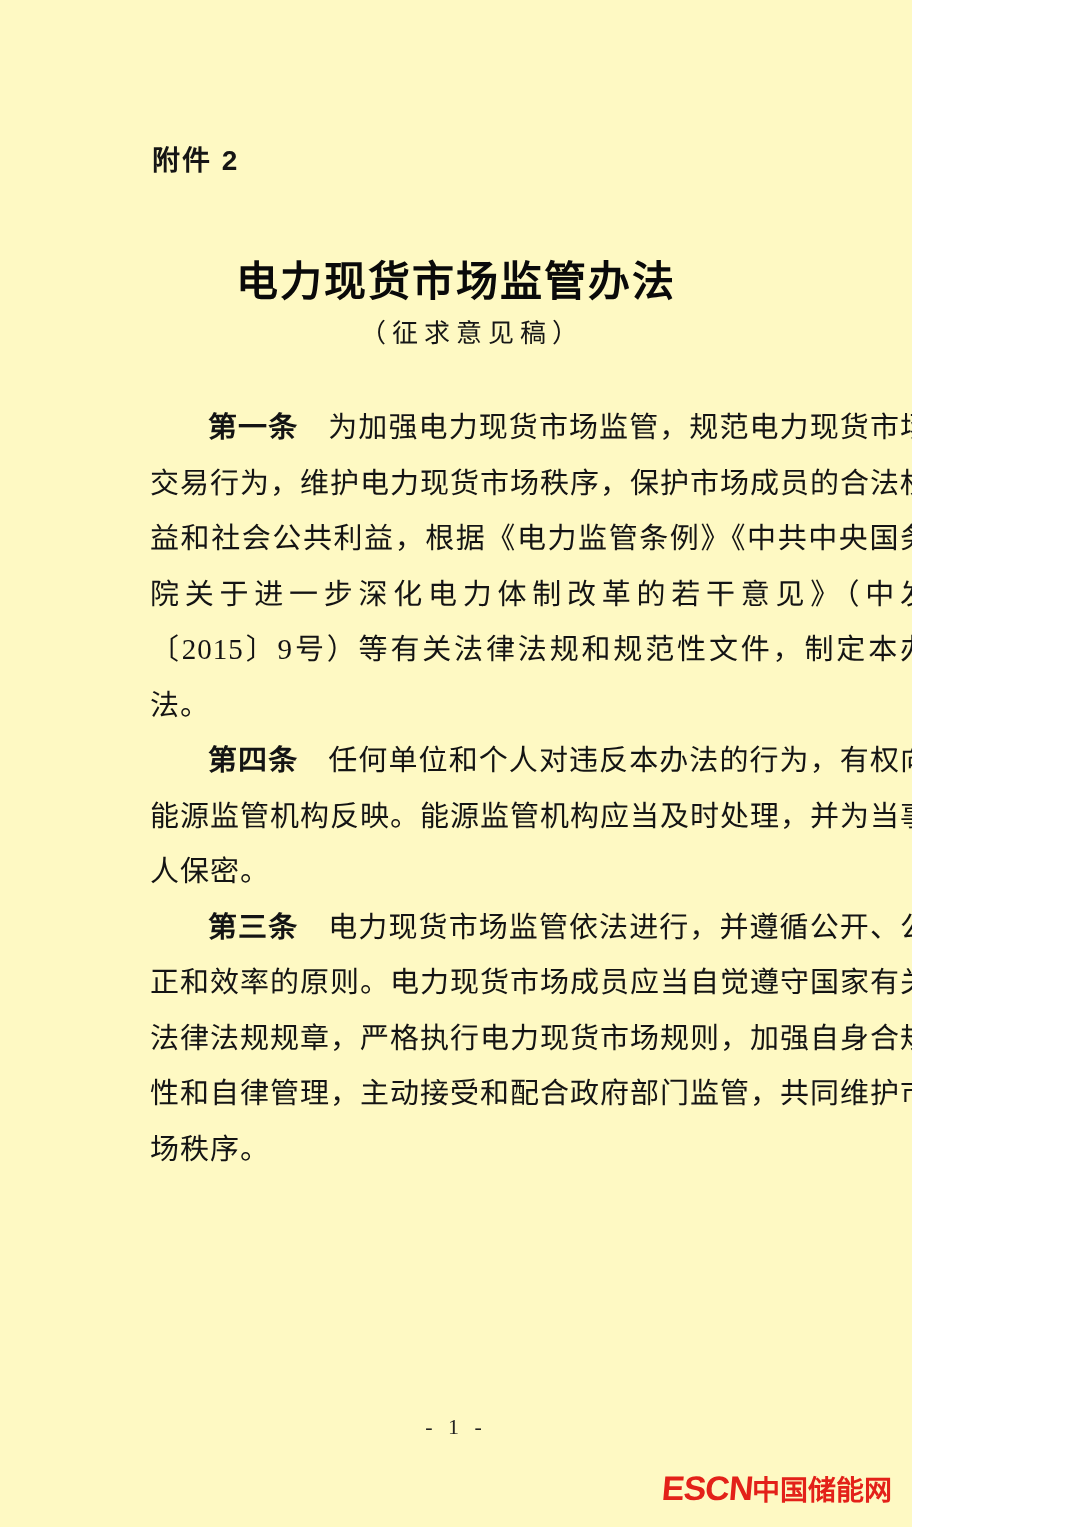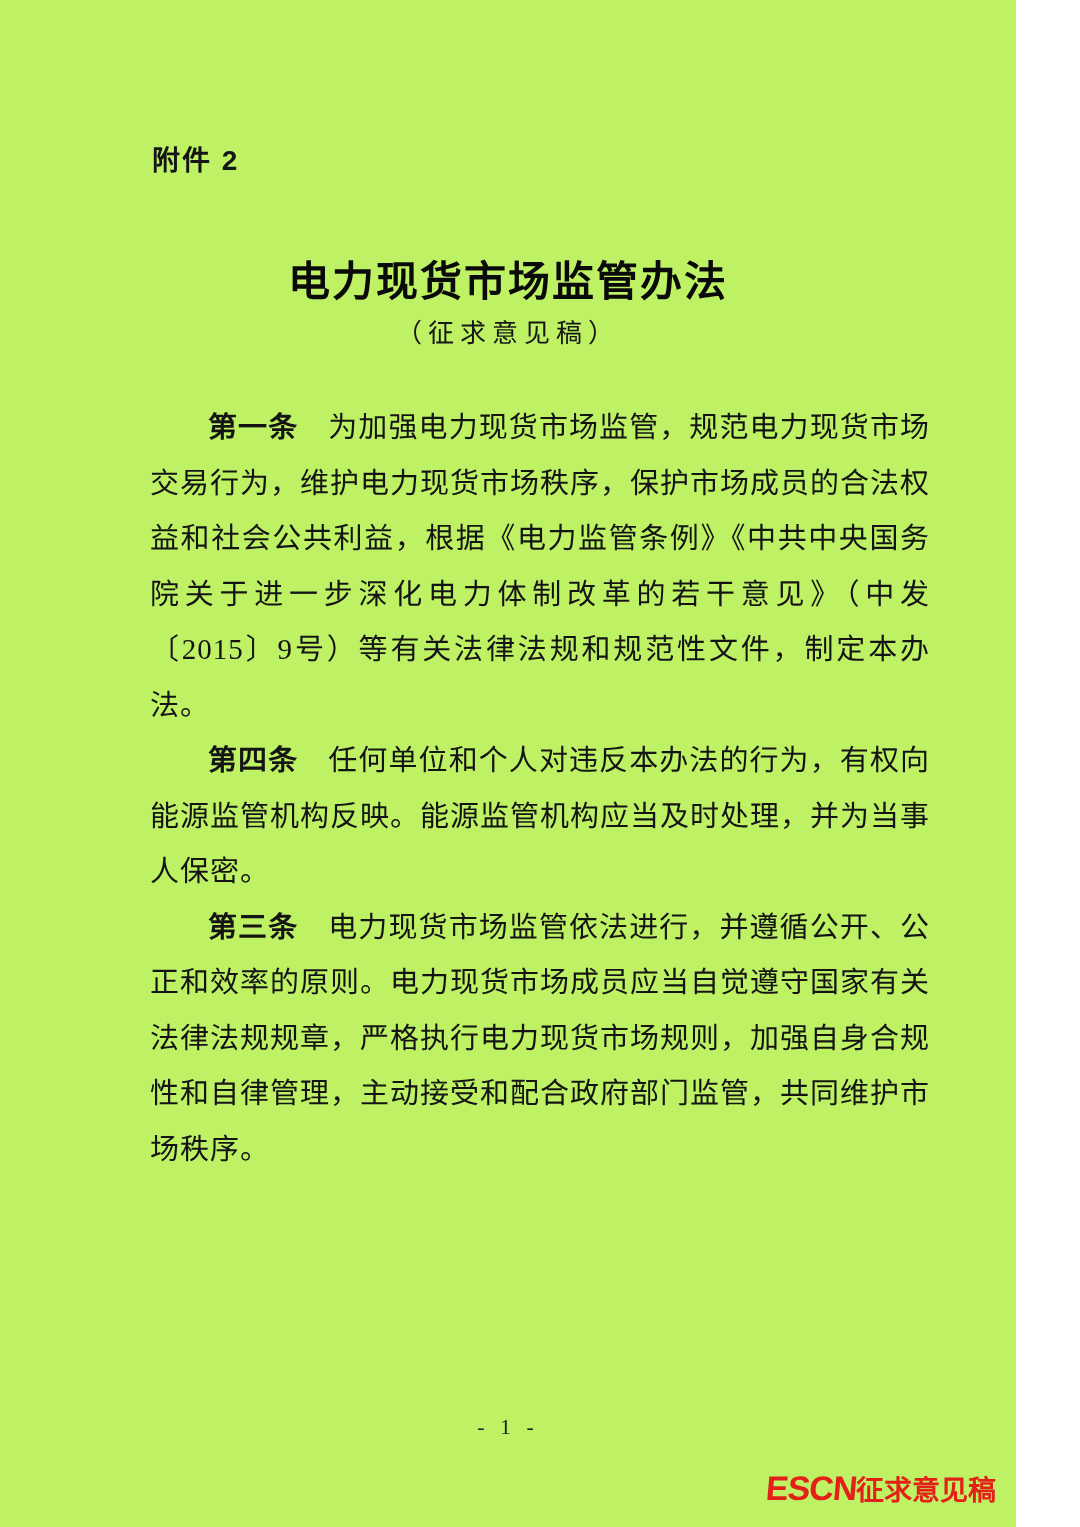--- a/index.html
+++ b/index.html
@@ -3,23 +3,23 @@
 <meta charset="utf-8">
 <title>电力现货市场监管办法</title>
 <style>
   html, body {
     margin: 0;
     padding: 0;
     background: #ffffff;
   }
   .doc {
     position: relative;
-    width: 1016px;
+    width: 912px;
     height: 1527px;
-    background: #bef264;
+    background: #fef9c3;
     overflow: hidden;
     font-family: "Liberation Serif", serif;
     color: #111111;
   }
   .attachment {
     position: absolute;
     top: 138px;
     left: 152px;
     font-family: "Liberation Sans", sans-serif;
     font-weight: 600;
@@ -36,21 +36,21 @@
     text-align: center;
     font-family: "Liberation Serif", serif;
     font-weight: 700;
     font-size: 42px;
     letter-spacing: 2px;
     color: #0a0a0a;
   }
   .subtitle {
     position: absolute;
     top: 312px;
-    left: 0;
+    left: 16px;
     width: 100%;
     text-align: center;
     font-family: "Liberation Serif", serif;
     font-size: 26px;
     letter-spacing: 6px;
     color: #161616;
   }
   .body-text {
     position: absolute;
     top: 400px;
@@ -123,16 +123,16 @@
 
     <p><span class="lead">第四条</span><span>任何单位和个人对违反本办法的行为，有权向能源监管机构反映。能源监管机构应当及时处理，并为当事人保密。</span></p>
 
     <p><span class="lead">第三条</span><span>电力现货市场监管依法进行，并遵循公开、公正和效率的原则。电力现货市场成员应当自觉遵守国家有关法律法规规章，严格执行电力现货市场规则，加强自身合规性和自律管理，主动接受和配合政府部门监管，共同维护市场秩序。</span></p>
   </div>
 
   <div class="page-number">- 1 -</div>
 
   <div class="logo">
     <span class="logo-latin">ESCN</span>
-      <span class="logo-cn">征求意见稿</span>
+      <span class="logo-cn">中国储能网</span>
   </div>
 
 </div>
 
 </body></html>

